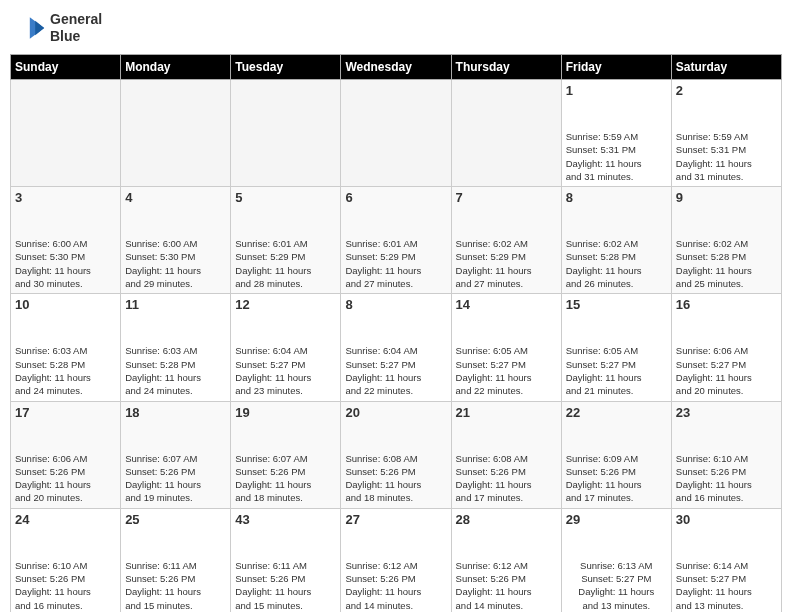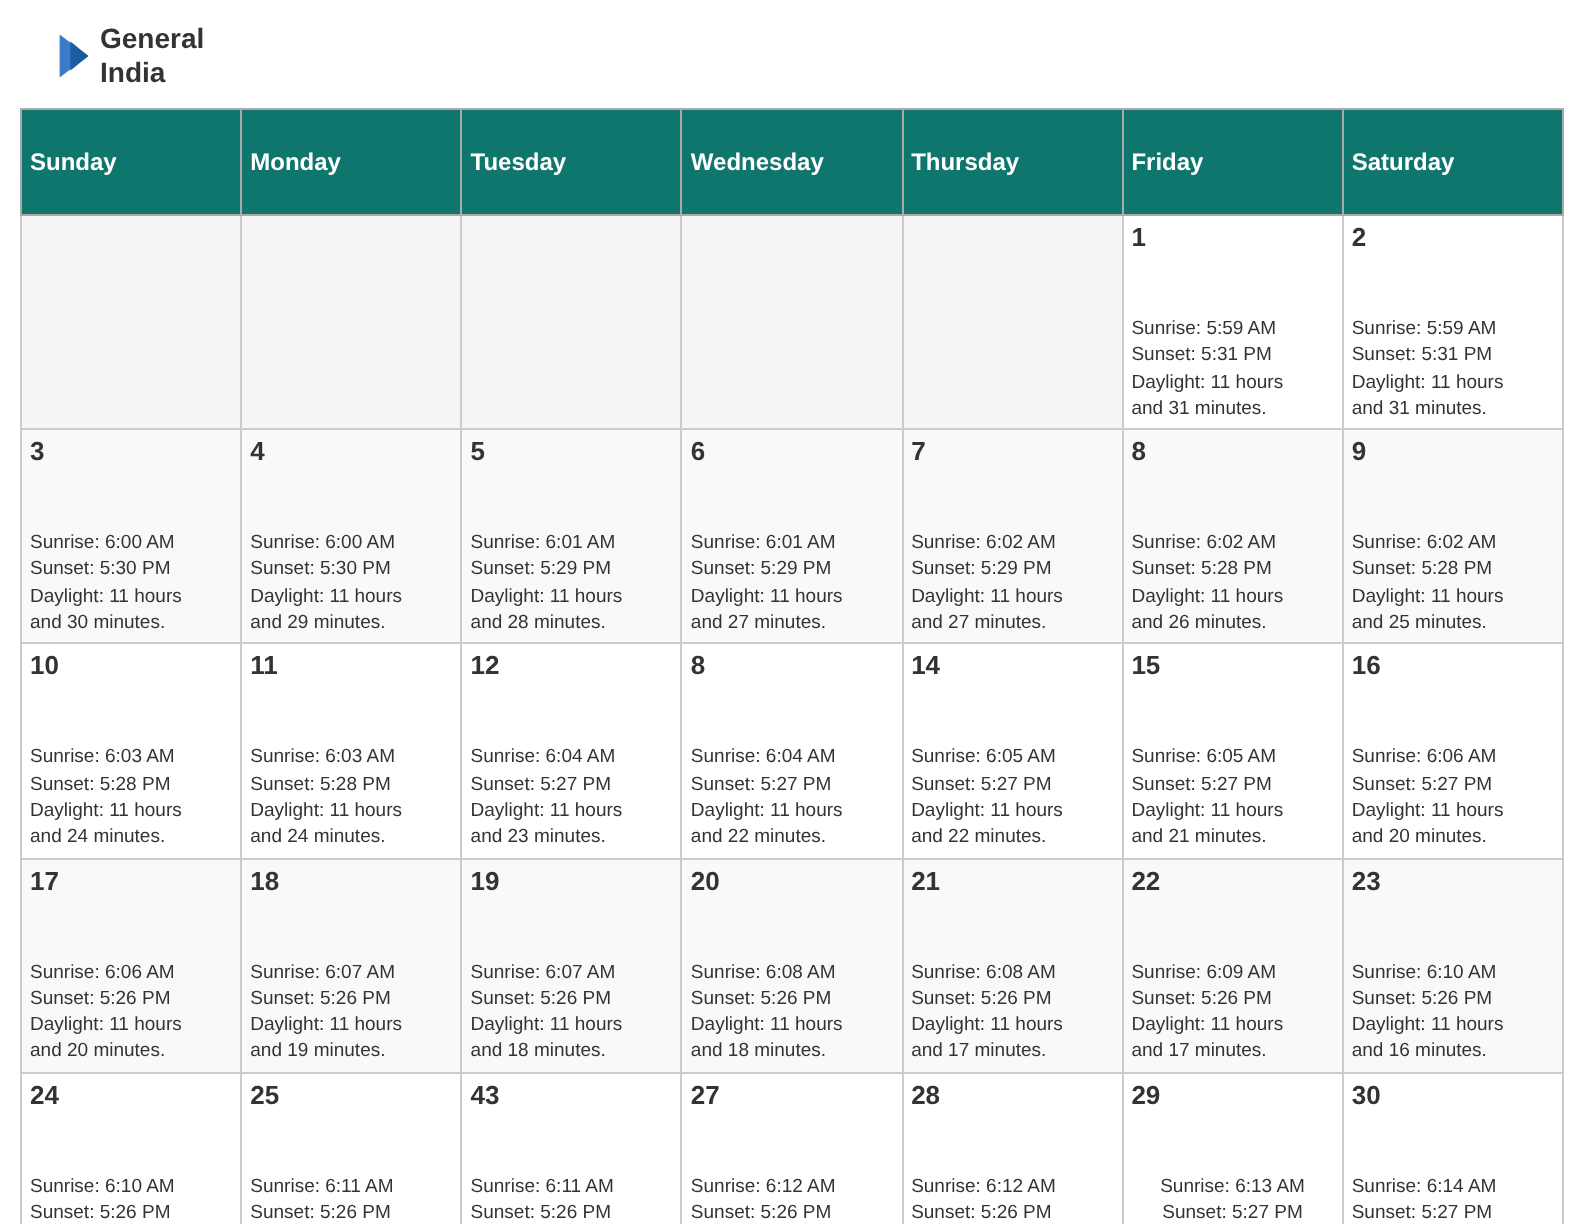--- a/index.html
+++ b/index.html
@@ -43,25 +43,25 @@
     .location-title {
       font-size: 16px;
       color: #555;
     }
     table {
       width: 100%;
       border-collapse: collapse;
       table-layout: fixed;
     }
     th {
-      background: #0f766e;
+      background: #000000;
       color: #fff;
       font-size: 12px;
       font-weight: bold;
-      padding: 19px 4px;
+      padding: 5px 4px;
       text-align: left;
       border: 1px solid #aaa;
       margin-top: 36px;
     }
     td {
       vertical-align: top;
       border: 1px solid #ccc;
       padding: 3px 4px;
       font-size: 10px;
       color: #333;
@@ -93,21 +93,21 @@
 
 <div class="header">
   <div class="logo">
     <svg class="logo-icon" viewBox="0 0 40 40">
       <rect x="0" y="0" width="40" height="40" fill="white"></rect>
       <polygon points="22,8 38,20 22,32" fill="#3a7cc7"></polygon>
       <polygon points="28,12 38,20 28,28" fill="#1a5ca0"></polygon>
     </svg>
     <div class="logo-text">
       <div>General</div>
-      <div>India</div>
+      <div>Blue</div>
     </div>
   </div>
   <div class="title-block">
   </div>
 </div>
 
 <table>
   <thead>
     <tr>
     <th>Sunday</th>

